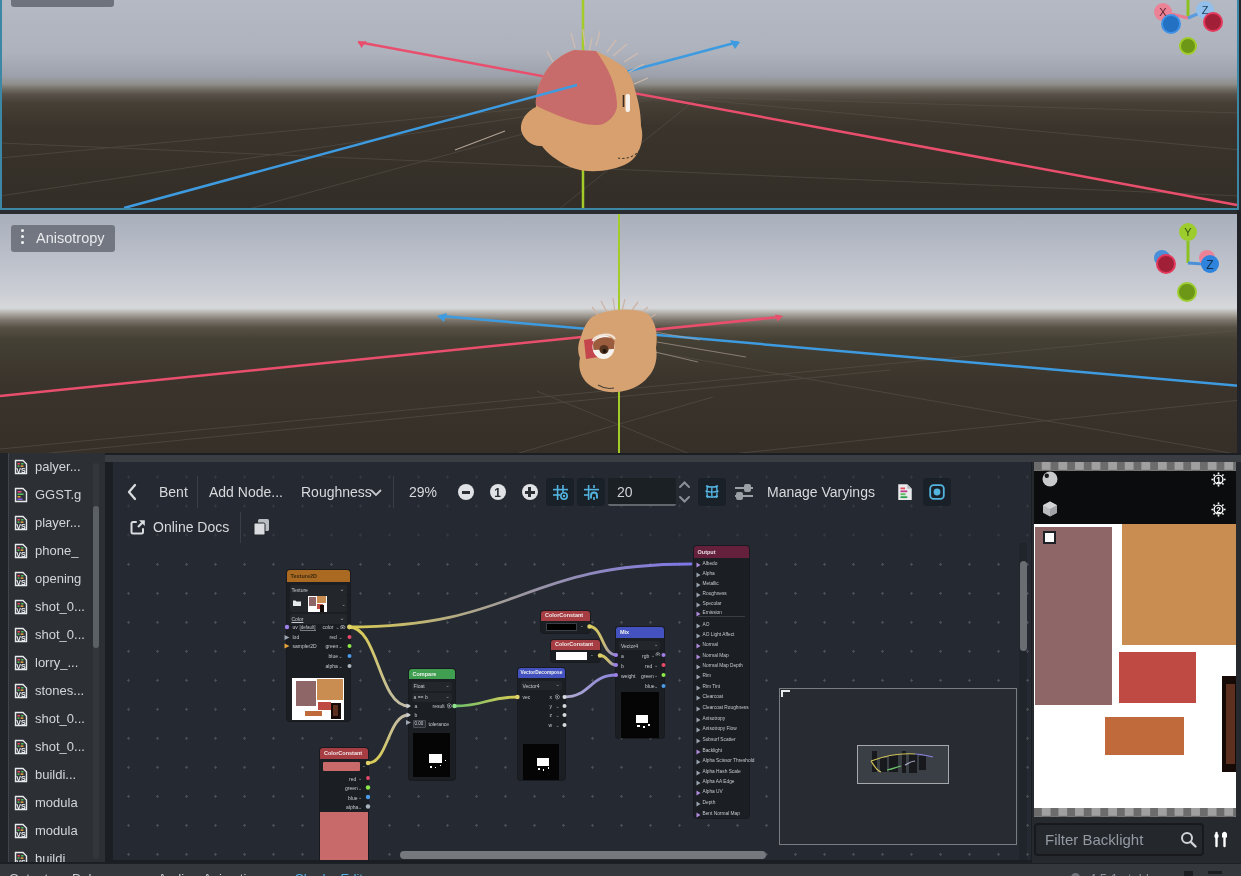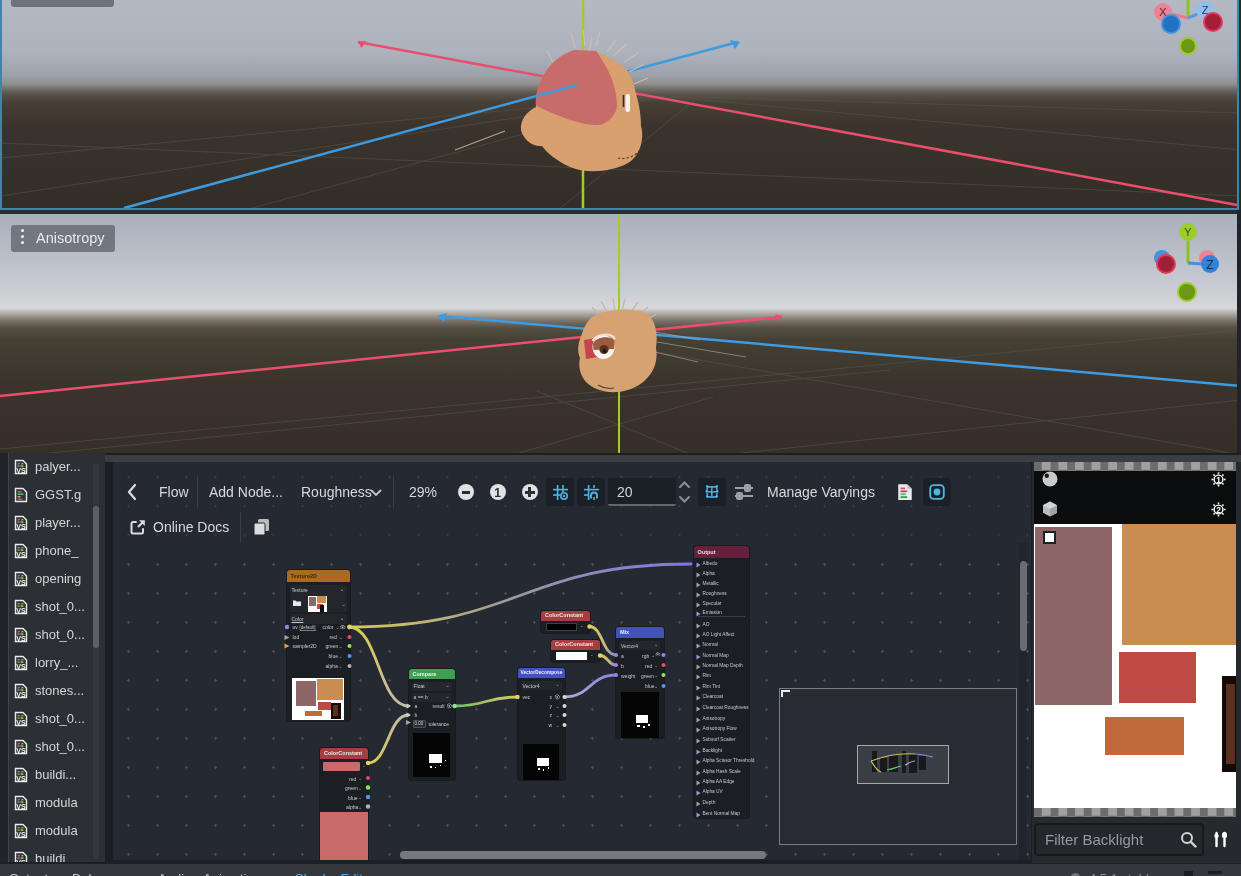--- a/index.html
+++ b/index.html
@@ -310,21 +310,21 @@
 
   <div class="abs" style="left:93px;top:10px;width:6px;height:396px;background:#33373c;border-radius:3px;"></div>
   <div class="abs" style="left:93px;top:53px;width:6px;height:142px;background:#5b6065;border-radius:3px;"></div>
 
   <div class="abs" id="shader" style="left:113px;top:9px;width:918px;height:398px;background-color:#252931;background-image:radial-gradient(circle, #363b42 1.2px, rgba(0,0,0,0) 1.4px);background-size:29px 29px;background-position:1px 0.6px;overflow:hidden;">
 
     <div class="abs" id="toolbar" style="left:0;top:0;width:918px;height:81px;">
       <svg class="abs" style="left:12px;top:21px" width="14" height="18" viewBox="0 0 14 18">
             <path d="M10,2 L4,9 L10,16" stroke="#dadce0" stroke-width="2.3" fill="none" stroke-linecap="round" stroke-linejoin="round"></path>
           </svg>
-      <span class="abs" style="left:46px;top:22px;font-size:14px;color:#d7d9dc;">Flow</span>
+      <span class="abs" style="left:46px;top:22px;font-size:14px;color:#d7d9dc;">Bent</span>
       <div class="abs" style="left:84px;top:14px;width:1px;height:32px;background:#3a3f45;"></div>
       <span class="abs" style="left:96px;top:22px;font-size:14px;color:#d7d9dc;">Add Node...</span>
       <span class="abs" style="left:188px;top:22px;font-size:14px;color:#d7d9dc;">Roughness</span>
       <svg class="abs" style="left:257px;top:27px" width="12" height="8" viewBox="0 0 12 8">
             <path d="M1.5,1.5 L6,6 L10.5,1.5" stroke="#c4c7cb" stroke-width="1.8" fill="none" stroke-linecap="round"></path>
           </svg>
       <div class="abs" style="left:280px;top:14px;width:1px;height:32px;background:#3a3f45;"></div>
       <span class="abs" style="left:296px;top:22px;font-size:14px;color:#d7d9dc;text-align:right;">29%</span>
       <div class="abs" style="left:344.5px;top:22px;width:16px;height:16px;border-radius:50%;background:#dfe1e4;"></div>
       <div class="abs" style="left:348.5px;top:28.5px;width:8px;height:3px;background:#2a2e33;"></div>

